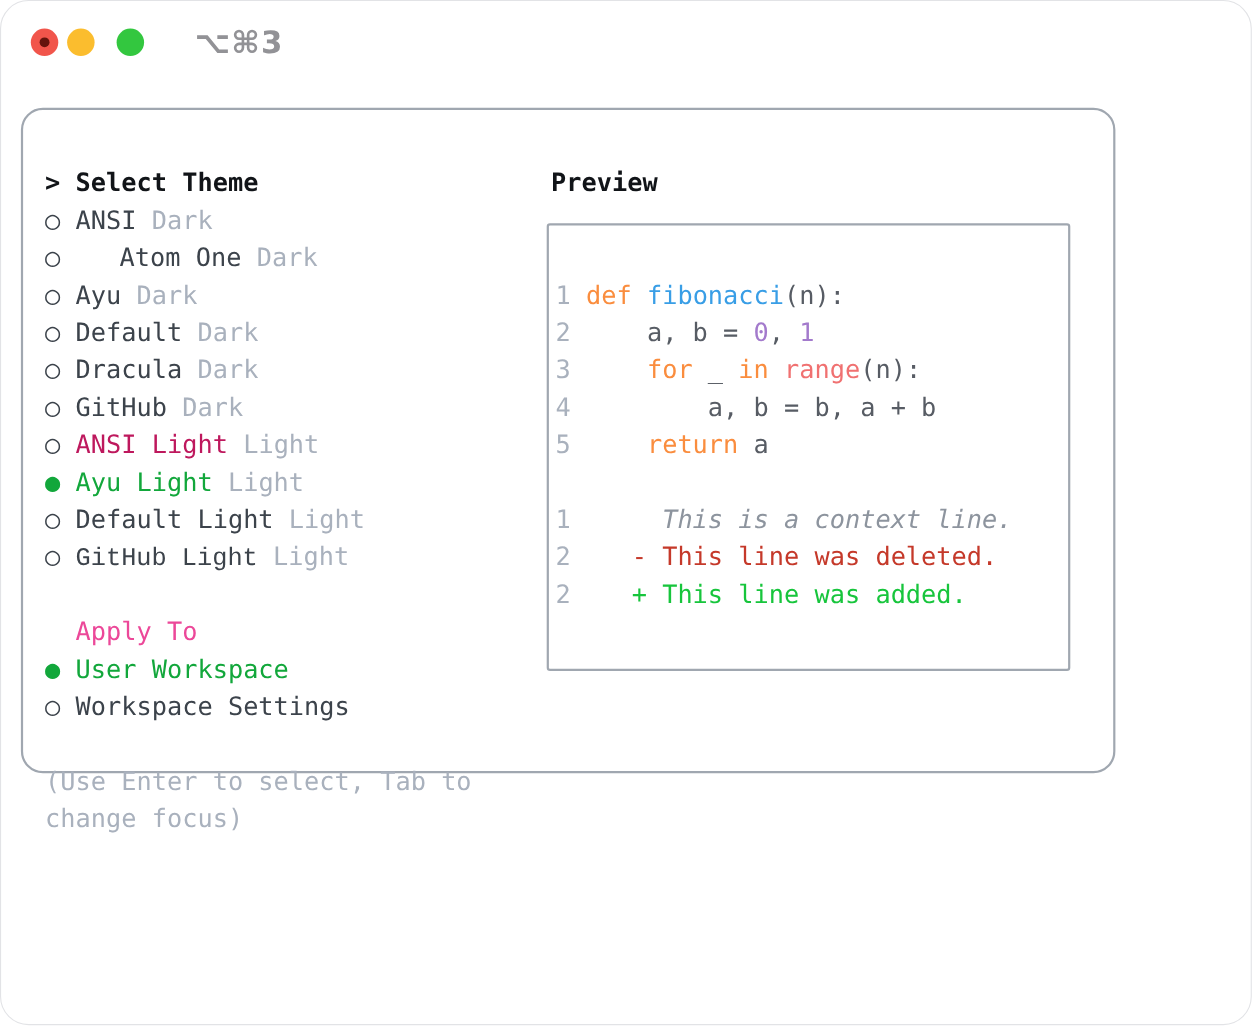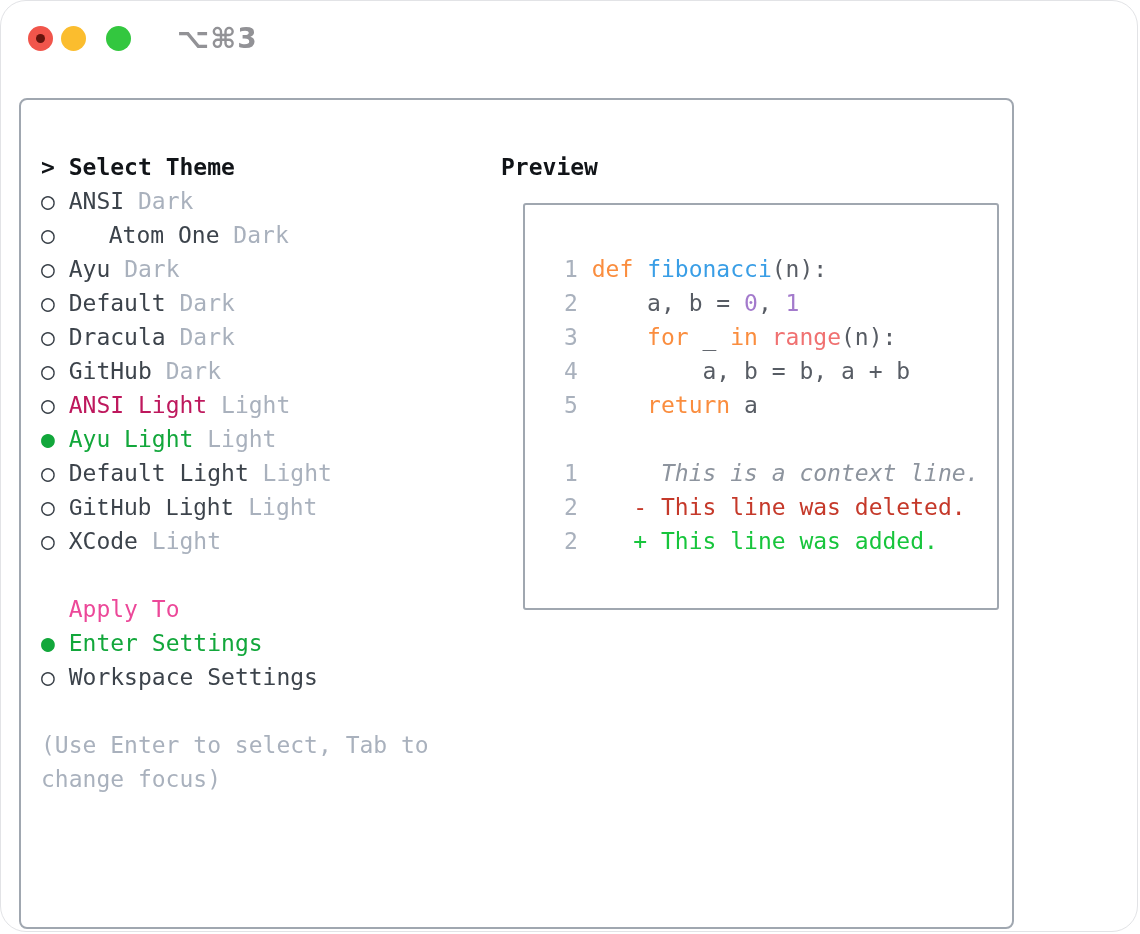--- a/index.html
+++ b/index.html
@@ -14,35 +14,35 @@
   .tl-red .dot{position:absolute;left:8px;top:8px;width:9px;height:9px;border-radius:50%;background:var(--traffic-red-dot,#65140D);}
   .tl-yellow{left:60px;background:var(--traffic-yellow,#FBBD2E);}
   .tl-green{left:105px;background:var(--traffic-green,#33C73F);}
   .shortcut{
     position:absolute;left:176px;top:21px;
     font:bold 28px "DejaVu Sans",sans-serif;letter-spacing:1px;
     color:var(--shortcut-gray,#929296);
   }
   
   .panel{
-    position:absolute;left:18px;top:97px;width:995px;height:831px;
-    border:2px solid var(--panel-border,#A0A7B0);border-radius:8px;
+    position:absolute;left:18px;top:97px;width:995px;height:605px;
+    border:2px solid var(--panel-border,#A0A7B0);border-radius:20px;
     box-sizing:border-box;background:#fff;
   }
   .mono{font-family:"DejaVu Sans Mono",monospace;font-size:23px;}
   .row{height:34px;line-height:34px;white-space:pre;}
   .left-pane{position:absolute;left:20px;top:50px;}
   .preview-title{
     position:absolute;left:480px;top:50px;height:34px;line-height:34px;
     font-weight:bold;color:var(--text-primary,#111418);text-align:center;
   }
   .preview-box{
-    position:absolute;left:502px;top:103px;width:476px;height:407px;
+    position:absolute;left:476px;top:103px;width:476px;height:407px;
     border:2px solid var(--panel-border,#A0A7B0);border-radius:3px;
-    box-sizing:border-box;overflow:hidden;padding-left:33px;
+    box-sizing:border-box;overflow:hidden;
   }
   .preview-lines{padding:47px 0 0 6px;}
   .bold{font-weight:bold;}
 </style>
 </head>
 <body>
 
 <div class="window">
 
   <div class="titlebar">
@@ -60,24 +60,23 @@
         <div class="row"><span style="color: rgb(60, 67, 75);">○</span> <span style="color: rgb(60, 67, 75);">ANSI</span> <span style="color: rgb(169, 177, 189);">Dark</span></div>
         <div class="row"><span style="color: rgb(60, 67, 75);">○</span> <span style="color: rgb(60, 67, 75); margin-left: 40px;">Atom One</span> <span style="color: rgb(169, 177, 189);">Dark</span></div>
         <div class="row"><span style="color: rgb(60, 67, 75);">○</span> <span style="color: rgb(60, 67, 75); margin-top: 12px;">Ayu</span> <span style="color: rgb(169, 177, 189);">Dark</span></div>
         <div class="row"><span style="color: rgb(60, 67, 75);">○</span> <span style="color: rgb(60, 67, 75);">Default</span> <span style="color: rgb(169, 177, 189);">Dark</span></div>
         <div class="row"><span style="color: rgb(60, 67, 75);">○</span> <span style="color: rgb(60, 67, 75);">Dracula</span> <span style="color: rgb(169, 177, 189);">Dark</span></div>
         <div class="row"><span style="color: rgb(60, 67, 75);">○</span> <span style="color: rgb(60, 67, 75);">GitHub</span> <span style="color: rgb(169, 177, 189);">Dark</span></div>
         <div class="row"><span style="color: rgb(60, 67, 75);">○</span> <span style="color: #be185d;">ANSI Light</span> <span style="color: rgb(169, 177, 189);">Light</span></div>
         <div class="row"><span style="color: rgb(18, 167, 59);">●</span> <span style="color: rgb(18, 167, 59);">Ayu Light</span> <span style="color: rgb(169, 177, 189);">Light</span></div>
         <div class="row"><span style="color: rgb(60, 67, 75);">○</span> <span style="color: rgb(60, 67, 75);">Default Light</span> <span style="color: rgb(169, 177, 189);">Light</span></div>
         <div class="row"><span style="color: rgb(60, 67, 75);">○</span> <span style="color: rgb(60, 67, 75); font-family: Liberation Mono, monospace;">GitHub Light</span> <span style="color: rgb(169, 177, 189);">Light</span></div>
-        <div class="row"><span style="color: rgb(60, 67, 75);">○</span> <span style="color: rgb(60, 67, 75);">XCode</span> <span style="color: rgb(169, 177, 189);">Light</span></div>
         <div class="row"></div>
         <div class="row">  <span style="color: #ec4899;">Apply To</span></div>
-        <div class="row"><span style="color: rgb(18, 167, 59);">●</span> <span style="color: rgb(18, 167, 59);">Enter Settings</span></div>
+        <div class="row"><span style="color: rgb(18, 167, 59);">●</span> <span style="color: rgb(18, 167, 59);">User Workspace</span></div>
         <div class="row"><span style="color: rgb(60, 67, 75);">○</span> <span style="color: rgb(60, 67, 75);">Workspace Settings</span></div>
         <div class="row"></div>
         <div class="row"><span style="color: rgb(169, 177, 189);">(Use Enter to select, Tab to</span></div>
         <div class="row"><span style="color: rgb(169, 177, 189);">change focus)</span></div>
       </div>
     <div class="preview-title mono">Preview</div>
     <div class="preview-box">
       <div class="preview-lines mono" id="preview-lines">
           <div class="row"><span style="color: rgb(169, 177, 189);">1</span> <span style="color: rgb(250, 141, 62);">def</span><span style="color: rgb(87, 92, 100);"> </span><span style="color: rgb(57, 158, 230);">fibonacci</span><span style="color: rgb(87, 92, 100);">(n):</span></div>
           <div class="row"><span style="color: rgb(169, 177, 189);">2</span> <span style="color: rgb(87, 92, 100);">    a, b = </span><span style="color: rgb(163, 122, 204);">0</span><span style="color: rgb(87, 92, 100);">, </span><span style="color: rgb(163, 122, 204);">1</span></div>

